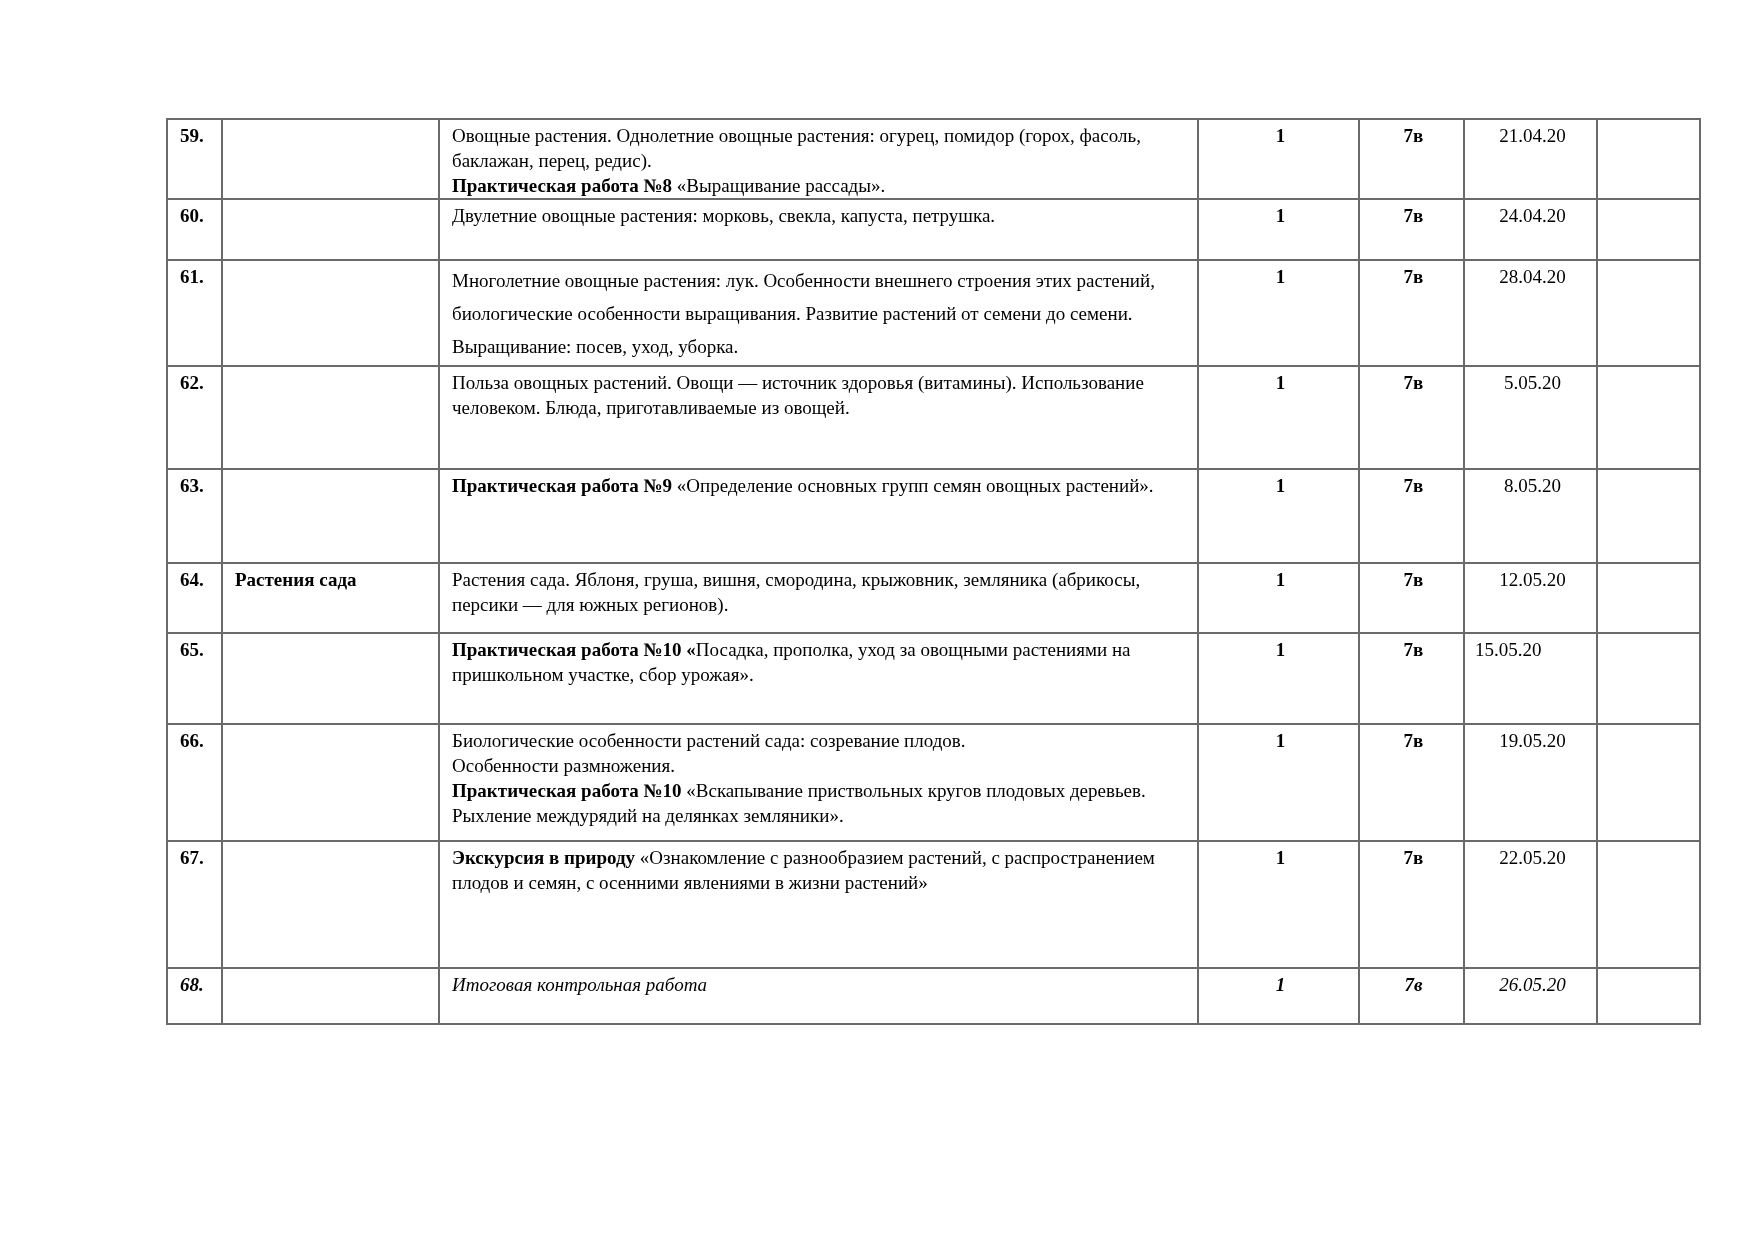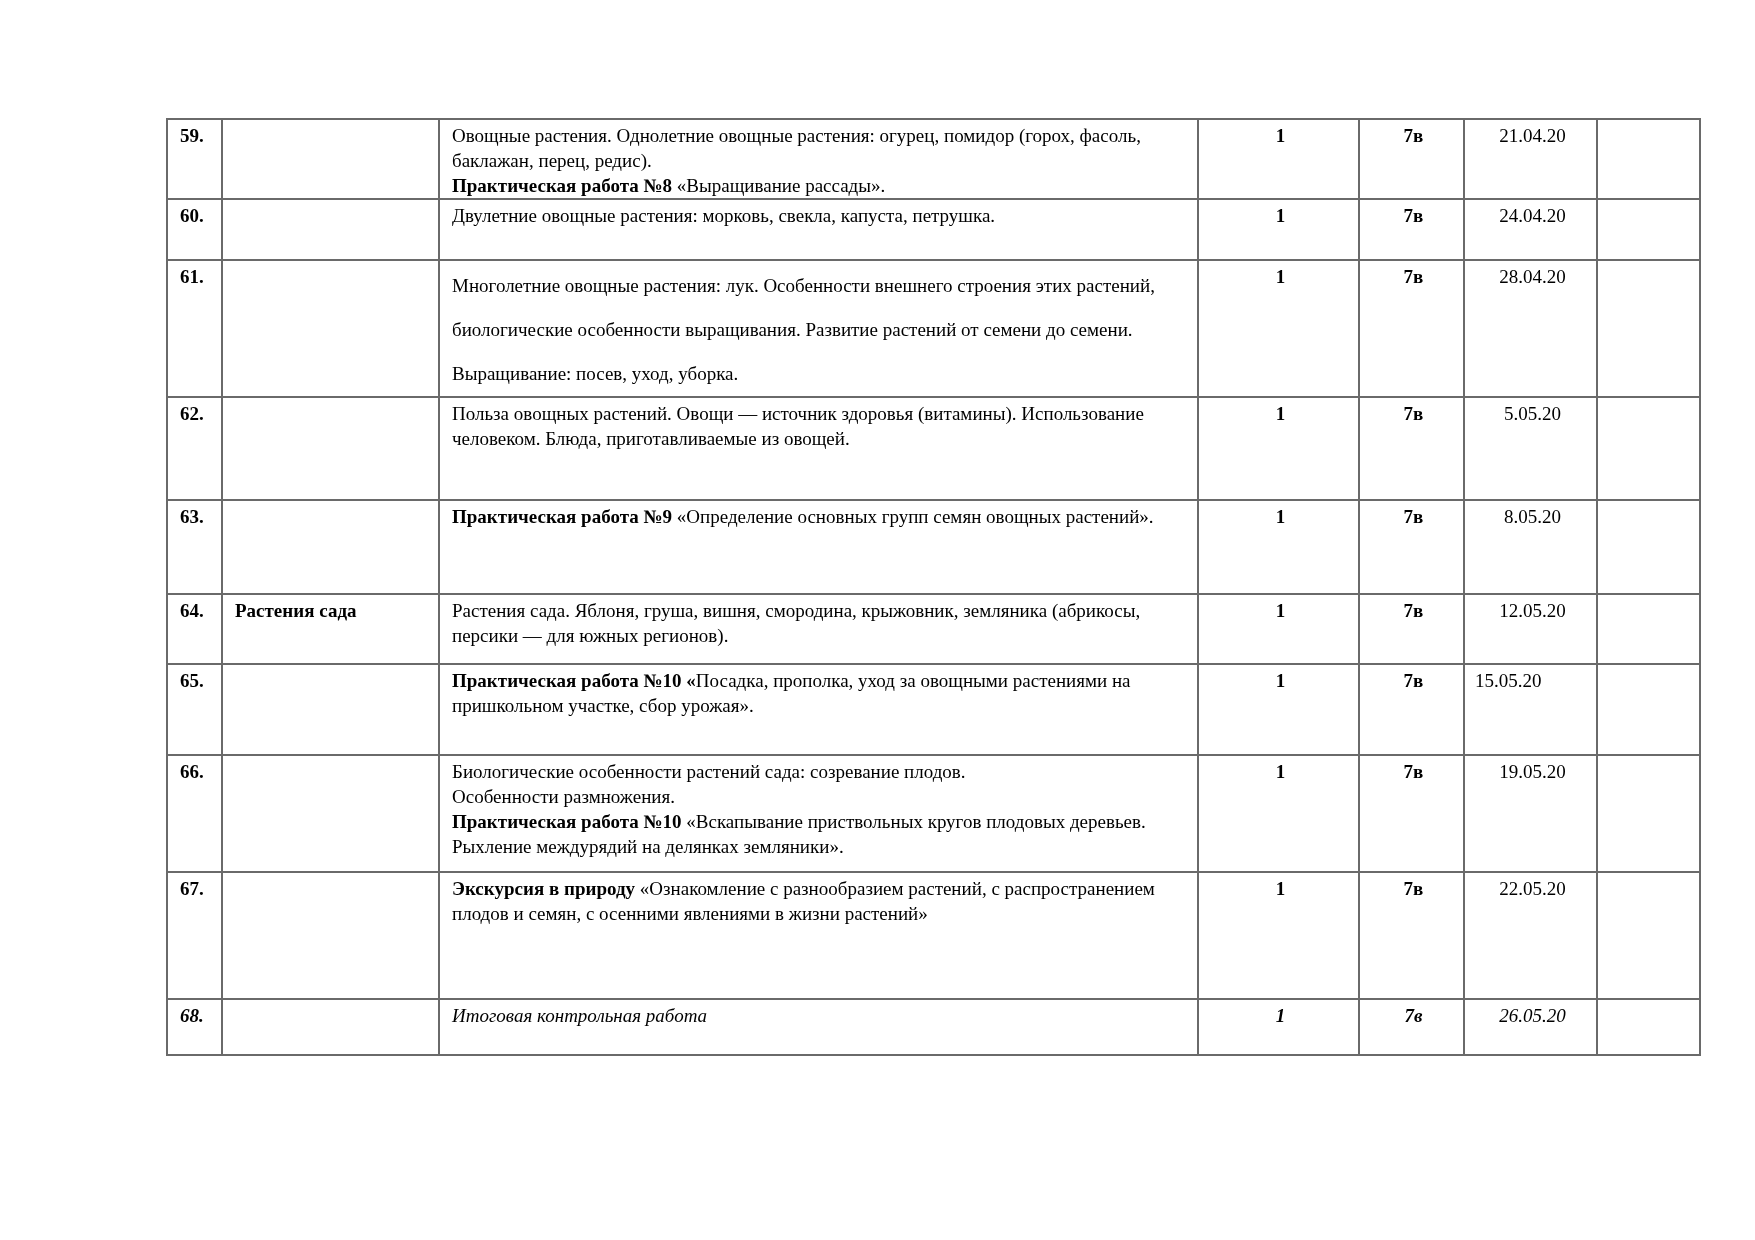--- a/index.html
+++ b/index.html
@@ -26,21 +26,21 @@
     padding:3px 8px 0 12px;
     overflow:hidden;
     word-wrap:break-word;
   }
   td.c-num{font-weight:bold;padding-left:8px;padding-right:2px;}
   td.c-topic{font-weight:bold;padding-left:9px;padding-right:4px;}
   td.c-desc{padding-left:12px;padding-right:6px;}
   td.c-hours,td.c-grade{font-weight:bold;text-align:center;padding-left:2px;padding-right:2px;}
   td.c-date{text-align:center;padding-left:2px;padding-right:2px;}
   td.c-note{padding:0;}
-  tr.spaced td.c-desc{line-height:44px;border-radius:7px;}
+  tr.spaced td.c-desc{line-height:33px;border-radius:7px;}
   tr.date-left td.c-date{text-align:left;padding-left:10px;}
   .b{font-weight:bold;}
 </style>
 </head>
 <body>
 
 <div class="page">
   <table class="plan">
     <colgroup>
       <col style="width:55px">

